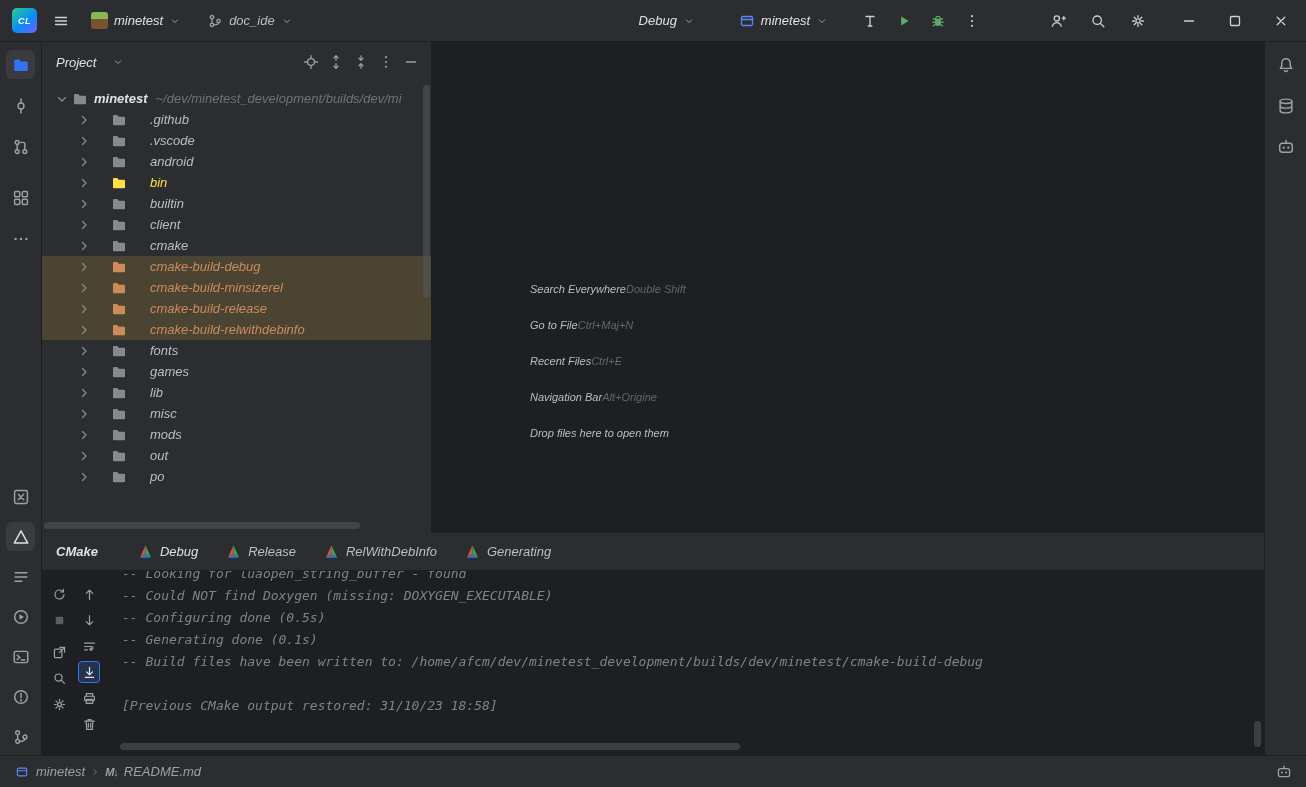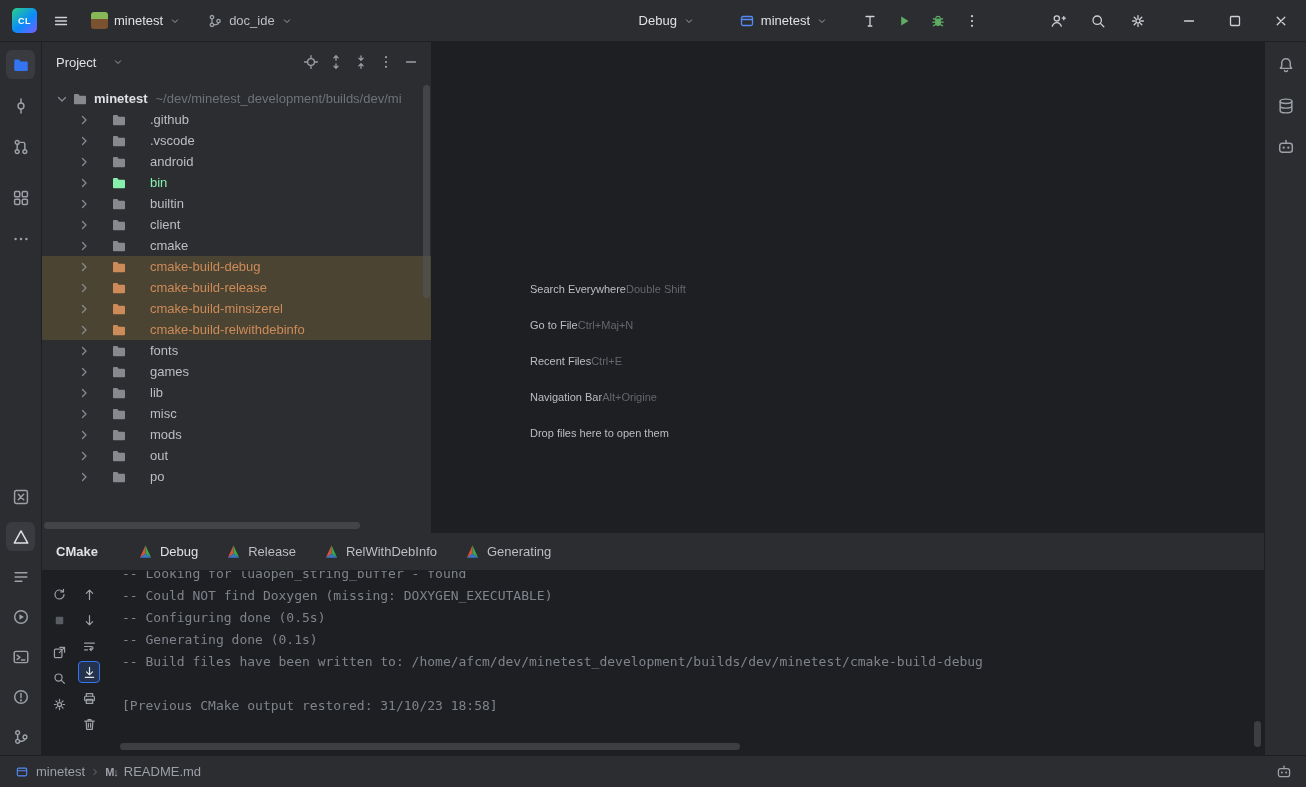--- a/index.html
+++ b/index.html
@@ -1,17 +1,17 @@
 <!DOCTYPE html>
 <html><head>
 <meta charset="utf-8">
 <style>
   html,body{margin:0;padding:0;background:#101012;}
   .app{position:relative;width:1306px;height:787px;background:#1e1f22;overflow:hidden;
-       font-family:"Liberation Sans",sans-serif;color:#dfe1e5;-webkit-font-smoothing:antialiased;}
+       font-family:"Liberation Sans",sans-serif;color:#dfe1e5;font-style:italic;-webkit-font-smoothing:antialiased;}
   .ic{display:inline-flex;align-items:center;justify-content:center;}
   .ic svg{width:16px;height:16px;}
   
   .tb{position:absolute;top:0;left:0;right:0;height:42px;background:#2b2d30;border-bottom:1px solid #1e1f22;
       display:flex;align-items:center;padding:0 10px;box-sizing:border-box;font-size:13px;}
   .logo{width:25px;height:25px;border-radius:5px;margin:0 10px 0 2px;flex:none;
         background:linear-gradient(140deg,#2ad087 0%,#0a8bfa 55%,#7a5cff 100%);
         color:#fff;font-size:9px;font-weight:700;display:flex;align-items:center;justify-content:center;letter-spacing:.5px;}
   .tbtn{width:28px;height:28px;border-radius:6px;display:flex;align-items:center;justify-content:center;color:#ced0d6;flex:none;}
   .widget{display:flex;align-items:center;gap:6px;padding:4px 8px;border-radius:6px;color:#dfe1e5;}
@@ -48,21 +48,21 @@
   .row{height:21px;display:flex;align-items:center;color:#bcbec4;white-space:nowrap;overflow:hidden;}
   .row.root{padding-left:12px;}
   .row.child{padding-left:34px;gap:17px;}
   .row .chev{width:16px;height:16px;margin-right:2px;color:#868a91;flex:none;}
   .row .fold{width:16px;height:16px;margin-right:6px;color:#87898e;flex:none;}
   .row .chev svg,.row .fold svg{width:16px;height:16px;}
   .row.root .name{font-weight:bold;color:#dfe1e5;}
   .row .path{color:#6f737a;margin-left:8px;overflow:hidden;}
   .row.sel{background:#4b4432;}
   .row.excluded .name,.row.excluded .fold{color:#cd8b5a;}
-  .row.ignored .name,.row.ignored .fold{color:#86efac;}
+  .row.ignored .name,.row.ignored .fold{color:#fde047;}
   .proj-vsb{position:absolute;top:43px;right:1px;width:7px;height:213px;background:#55585c;border-radius:4px;opacity:.55;}
   .proj-hsb{position:absolute;bottom:4px;left:2px;width:316px;height:7px;background:#55585c;border-radius:4px;opacity:.55;}
   
   .editor{position:absolute;top:42px;left:433px;right:42px;height:491px;background:#1e1f22;}
   .shortcuts{position:absolute;left:97px;top:229px;}
   .scrow{height:36px;display:flex;align-items:center;gap:0;font-size:11px;}
   .sclabel{color:#bcbec4;}
   .sckeys{color:#63666d;}
   
   .cmake{position:absolute;left:42px;right:42px;top:533px;bottom:32px;background:#1e1f22;box-sizing:border-box;}
@@ -505,30 +505,30 @@
             </svg></span>
           <span class="name">cmake-build-debug</span>
         </div>
         <div class="row child excluded sel">
           <span class="chev"><svg viewBox="0 0 16 16" fill="none" stroke="currentColor" stroke-width="1.3" stroke-linecap="round" stroke-linejoin="round">
               <path d="M6.5 4.5L10 8l-3.5 3.5"></path>
             </svg></span>
           <span class="fold"><svg viewBox="0 0 16 16" fill="none" stroke="currentColor" stroke-width="1.3" stroke-linecap="round" stroke-linejoin="round">
               <path d="M2 4.2c0-.6.5-1.1 1.1-1.1h3.2l1.4 1.7h5.2c.6 0 1.1.5 1.1 1.1v6.3c0 .6-.5 1.1-1.1 1.1H3.1c-.6 0-1.1-.5-1.1-1.1z" fill="currentColor" stroke="none"></path>
             </svg></span>
+          <span class="name">cmake-build-minsizerel</span>
+        </div>
+        <div class="row child excluded sel">
+          <span class="chev"><svg viewBox="0 0 16 16" fill="none" stroke="currentColor" stroke-width="1.3" stroke-linecap="round" stroke-linejoin="round">
+              <path d="M6.5 4.5L10 8l-3.5 3.5"></path>
+            </svg></span>
+          <span class="fold"><svg viewBox="0 0 16 16" fill="none" stroke="currentColor" stroke-width="1.3" stroke-linecap="round" stroke-linejoin="round">
+              <path d="M2 4.2c0-.6.5-1.1 1.1-1.1h3.2l1.4 1.7h5.2c.6 0 1.1.5 1.1 1.1v6.3c0 .6-.5 1.1-1.1 1.1H3.1c-.6 0-1.1-.5-1.1-1.1z" fill="currentColor" stroke="none"></path>
+            </svg></span>
           <span class="name">cmake-build-release</span>
-        </div>
-        <div class="row child excluded sel">
-          <span class="chev"><svg viewBox="0 0 16 16" fill="none" stroke="currentColor" stroke-width="1.3" stroke-linecap="round" stroke-linejoin="round">
-              <path d="M6.5 4.5L10 8l-3.5 3.5"></path>
-            </svg></span>
-          <span class="fold"><svg viewBox="0 0 16 16" fill="none" stroke="currentColor" stroke-width="1.3" stroke-linecap="round" stroke-linejoin="round">
-              <path d="M2 4.2c0-.6.5-1.1 1.1-1.1h3.2l1.4 1.7h5.2c.6 0 1.1.5 1.1 1.1v6.3c0 .6-.5 1.1-1.1 1.1H3.1c-.6 0-1.1-.5-1.1-1.1z" fill="currentColor" stroke="none"></path>
-            </svg></span>
-          <span class="name">cmake-build-minsizerel</span>
         </div>
         <div class="row child excluded sel">
           <span class="chev"><svg viewBox="0 0 16 16" fill="none" stroke="currentColor" stroke-width="1.3" stroke-linecap="round" stroke-linejoin="round">
               <path d="M6.5 4.5L10 8l-3.5 3.5"></path>
             </svg></span>
           <span class="fold"><svg viewBox="0 0 16 16" fill="none" stroke="currentColor" stroke-width="1.3" stroke-linecap="round" stroke-linejoin="round">
               <path d="M2 4.2c0-.6.5-1.1 1.1-1.1h3.2l1.4 1.7h5.2c.6 0 1.1.5 1.1 1.1v6.3c0 .6-.5 1.1-1.1 1.1H3.1c-.6 0-1.1-.5-1.1-1.1z" fill="currentColor" stroke="none"></path>
             </svg></span>
           <span class="name">cmake-build-relwithdebinfo</span>
         </div>

